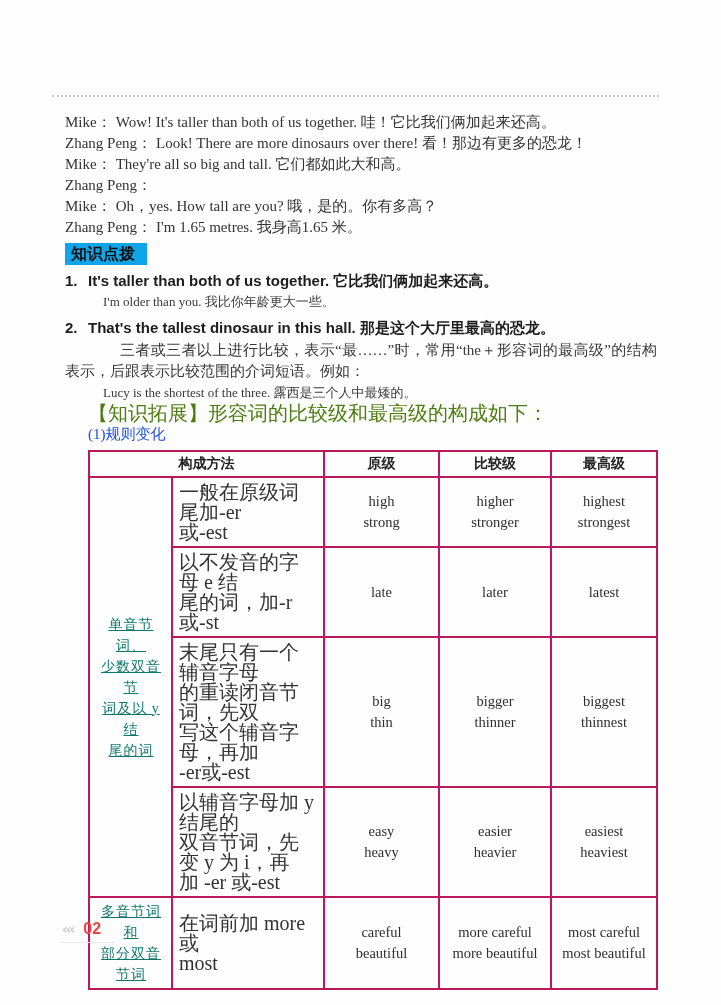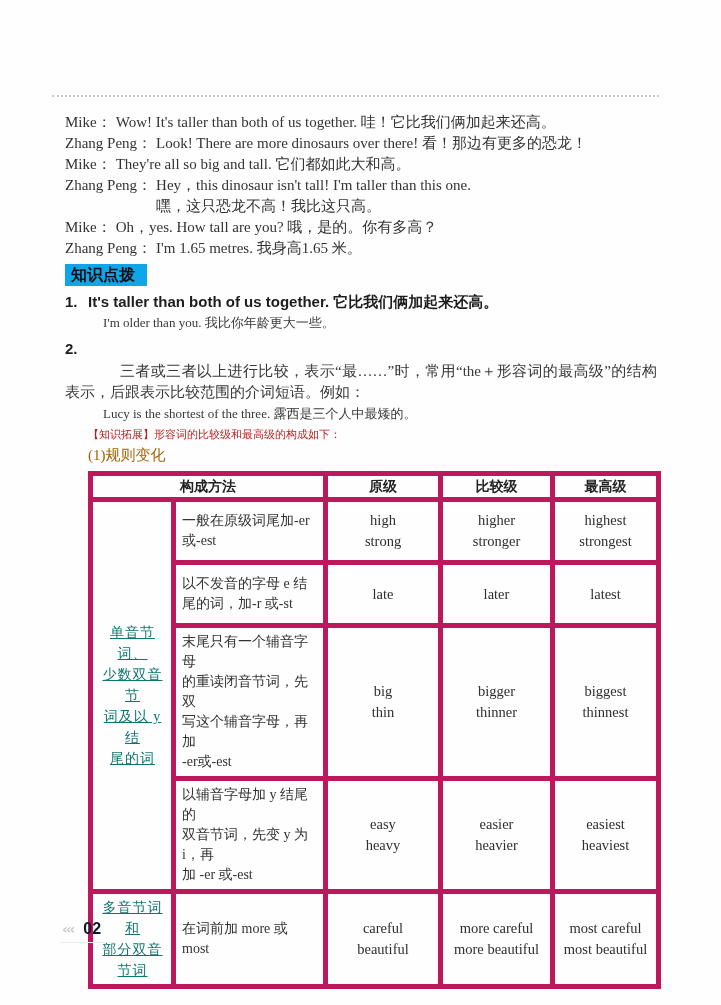--- a/index.html
+++ b/index.html
@@ -51,53 +51,53 @@
     color: #1d1d1d;
   }
   .point-number { width: 23px; flex: none; }
   .para {
     font-size: 15px; line-height: 21px;
     text-indent: 55px; text-align: justify;
     color: #383838;
     margin-top: 2px;
   }
   .example { font-size: 13px; line-height: 21px; padding-left: 38px; color: #383838; }
-  .extension { font-size: 11px; line-height: 21px; padding-left: 23px; color: #b91c1c; }
-  .rule-label { font-size: 15px; line-height: 21px; padding-left: 23px; color: #a16207; }
+  .extension { font-size: 20px; line-height: 21px; padding-left: 23px; color: #4d7c0f; }
+  .rule-label { font-size: 15px; line-height: 21px; padding-left: 23px; color: #1d4ed8; }
 
   
   table.grammar {
     margin: 5px 0 0 23px;
     width: 568px;
     border-collapse: collapse;
     table-layout: fixed;
   }
   table.grammar th, table.grammar td {
-    border: 5px solid #be185d;
+    border: 2px solid #be185d;
     vertical-align: middle;
   }
   table.grammar th {
     font-family: "Liberation Sans", "DejaVu Sans", sans-serif;
     font-weight: bold;
     font-size: 14px;
     color: #222222;
     height: 26px;
     text-align: center;
   }
   td.cat {
     font-size: 14px; line-height: 21px;
     padding: 3px 3px 3px 4px;
     white-space: pre-line;
     color: #0f766e;
     letter-spacing: 1px;
     text-align: center;
     text-decoration: underline;
   }
   td.method {
-    font-size: 14px; line-height: 20px;
+    font-size: 20px; line-height: 20px;
     padding: 4px 8px 4px 6px;
     white-space: pre-line;
     color: #333333;
     text-align: left;
   }
   td.word {
     font-size: 14.5px; line-height: 21px;
     text-align: center;
     white-space: pre-line;
     color: #2e2e2e;
@@ -118,21 +118,21 @@
     color: #c9c9c9;
     font-family: "DejaVu Sans", sans-serif;
     font-size: 14px; font-weight: bold;
     letter-spacing: -2px;
     margin-right: 10px;
   }
   .page-number {
     font-family: "Liberation Sans", "DejaVu Sans", sans-serif;
     font-weight: bold;
     font-size: 16px;
-    color: #0f172a;
+    color: #ef4444;
   }
 </style>
 </head>
 <body>
 
 <div class="page">
 
   <div class="dotted-divider"></div>
 
   <div class="content">
@@ -145,24 +145,20 @@
       <div class="dlg-line">
         <span class="speaker">Zhang Peng：</span>
         <span class="dlg-text">Look! There are more dinosaurs over there! 看！那边有更多的恐龙！</span>
       </div>
       <div class="dlg-line">
         <span class="speaker">Mike：</span>
         <span class="dlg-text">They're all so big and tall. 它们都如此大和高。</span>
       </div>
       <div class="dlg-line">
         <span class="speaker">Zhang Peng：</span>
-        <span class="dlg-text">
-          <span>Hey，this dinosaur isn't tall! I'm taller than this one.</span>
-          <span class="dlg-cont">嘿，这只恐龙不高！我比这只高。</span>
-        </span>
       </div>
       <div class="dlg-line">
         <span class="speaker">Mike：</span>
         <span class="dlg-text">Oh，yes. How tall are you? 哦，是的。你有多高？</span>
       </div>
       <div class="dlg-line">
         <span class="speaker">Zhang Peng：</span>
         <span class="dlg-text">I'm 1.65 metres. 我身高1.65 米。</span>
       </div>
     </div>
@@ -173,20 +169,21 @@
       <div class="point-title">
         <span class="point-number">1.</span>
         <span>It's taller than both of us together. 它比我们俩加起来还高。</span>
       </div>
       <div class="example">I'm older than you. 我比你年龄更大一些。</div>
     </div>
 
     <div class="point">
       <div class="point-title">
         <span class="point-number">2.</span>
+        <span>That's the tallest dinosaur in this hall. 那是这个大厅里最高的恐龙。</span>
       </div>
       <div class="para">三者或三者以上进行比较，表示“最……”时，常用“the＋形容词的最高级”的结构表示，后跟表示比较范围的介词短语。例如：</div>
       <div class="example">Lucy is the shortest of the three. 露西是三个人中最矮的。</div>
       <div class="extension">【知识拓展】形容词的比较级和最高级的构成如下：</div>
       <div class="rule-label">(1)规则变化</div>
     </div>
 
     <table class="grammar">
       <colgroup>
         <col style="width:83px">

